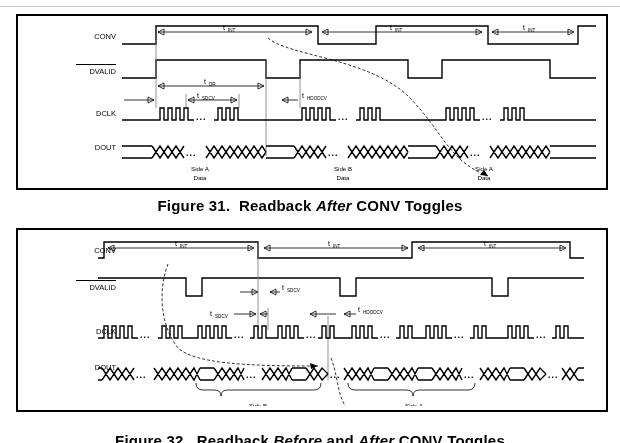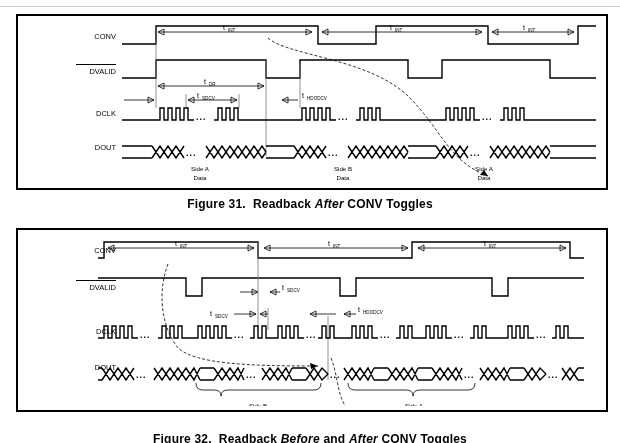--- a/index.html
+++ b/index.html
@@ -8,21 +8,21 @@
     font-family:"Liberation Sans","DejaVu Sans",sans-serif;
     color:#000;
     position:relative;
     overflow:hidden;
   }
   .page{position:relative;width:551px;height:443px;}
   .top-rule{position:absolute;left:0;top:6px;width:620px;height:1px;background:#c9c9c9;}
   .fig-frame{position:absolute;border:2px solid #000;background:#fff;}
   .caption{
     position:absolute;width:620px;text-align:center;
-    font-size:12px;font-weight:bold;letter-spacing:.2px;
+    font-size:15px;font-weight:bold;letter-spacing:.2px;
   }
   .caption .it{font-style:italic;}
   svg{display:block;}
   .sig-label{font-size:7.5px;font-family:"Liberation Sans",sans-serif;fill:#000;}
   .t-label{font-size:7px;font-family:"Liberation Sans",sans-serif;fill:#000;}
   .t-sub{font-size:4.6px;}
   .side-label{font-size:6.2px;font-family:"Liberation Sans",sans-serif;fill:#000;}
   .wave{fill:none;stroke:#000;stroke-width:1.4;}
   .dim{fill:none;stroke:#000;stroke-width:0.8;}
   .guide{fill:none;stroke:#777;stroke-width:0.8;}

